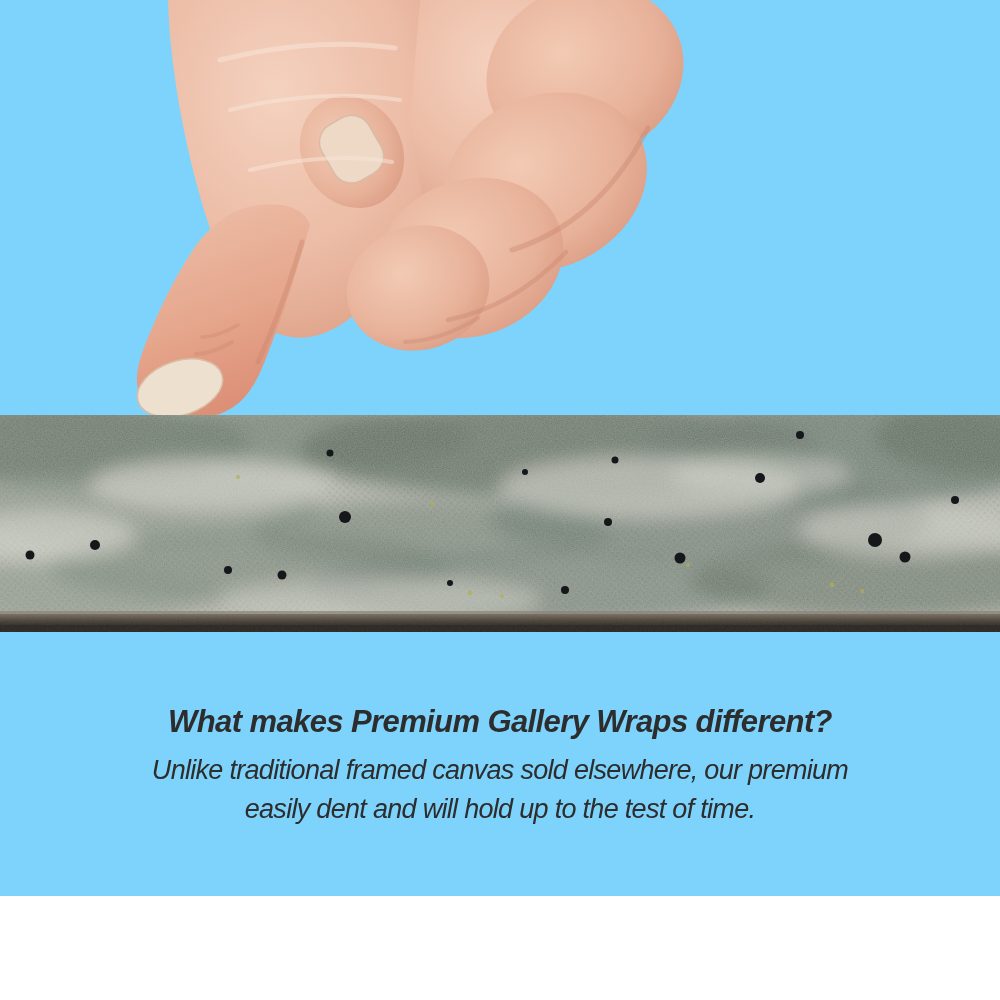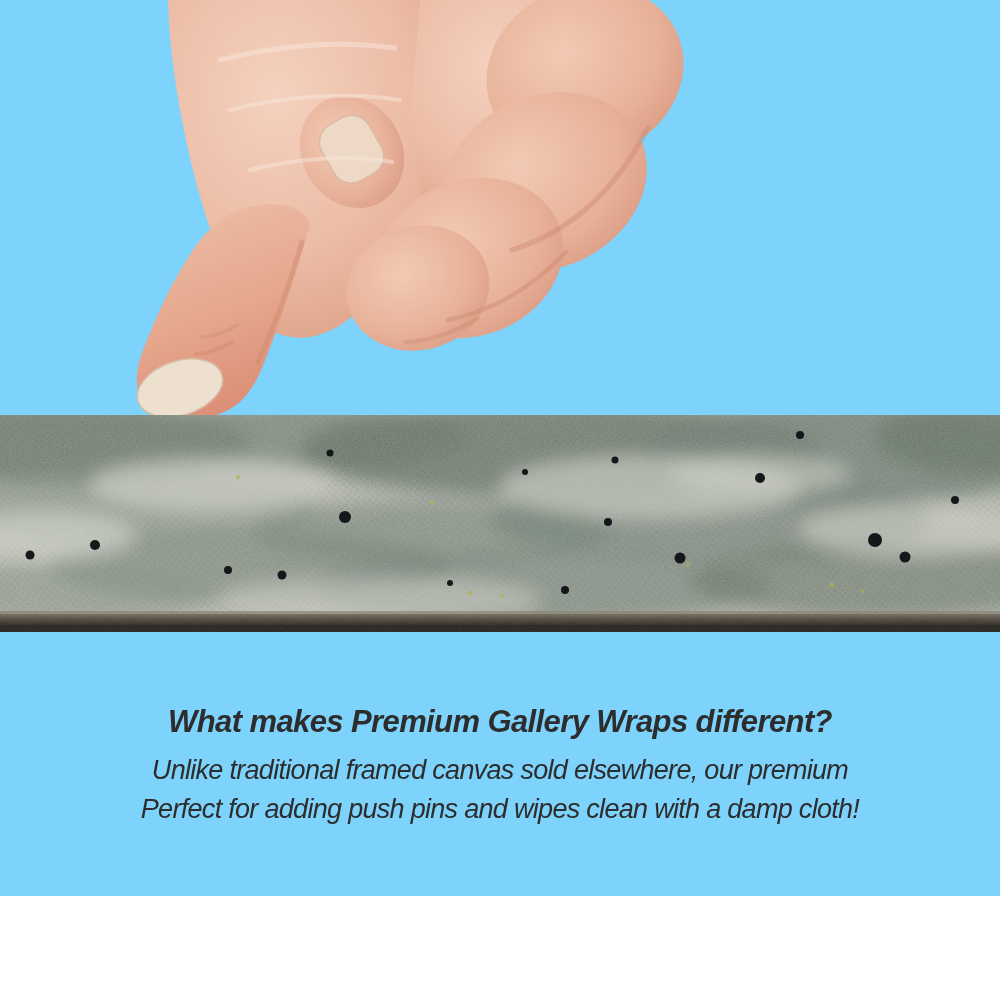--- a/index.html
+++ b/index.html
@@ -197,16 +197,16 @@
       <rect x="0" y="196" width="1000" height="4" fill="#8a8174" opacity="0.7"></rect>
       <rect x="0" y="199" width="1000" height="13" fill="url(#edgeGrad)"></rect>
       <rect x="0" y="210" width="1000" height="7" fill="#2b2724"></rect>
       <rect x="0" y="199" width="1000" height="18" filter="url(#grainDark)" opacity="0.25"></rect>
     </g>
   </svg>
 
   <div class="caption">
     <p class="caption-title">What makes Premium Gallery Wraps different?</p>
     <p class="caption-line">Unlike traditional framed canvas sold elsewhere, our premium</p>
-    <p class="caption-line">Perfect for adding push pins and wipes clean with a damp cloth!</p>
+    <p class="caption-line">easily dent and will hold up to the test of time.</p>
   </div>
 
 </div>
 
 </body></html>

